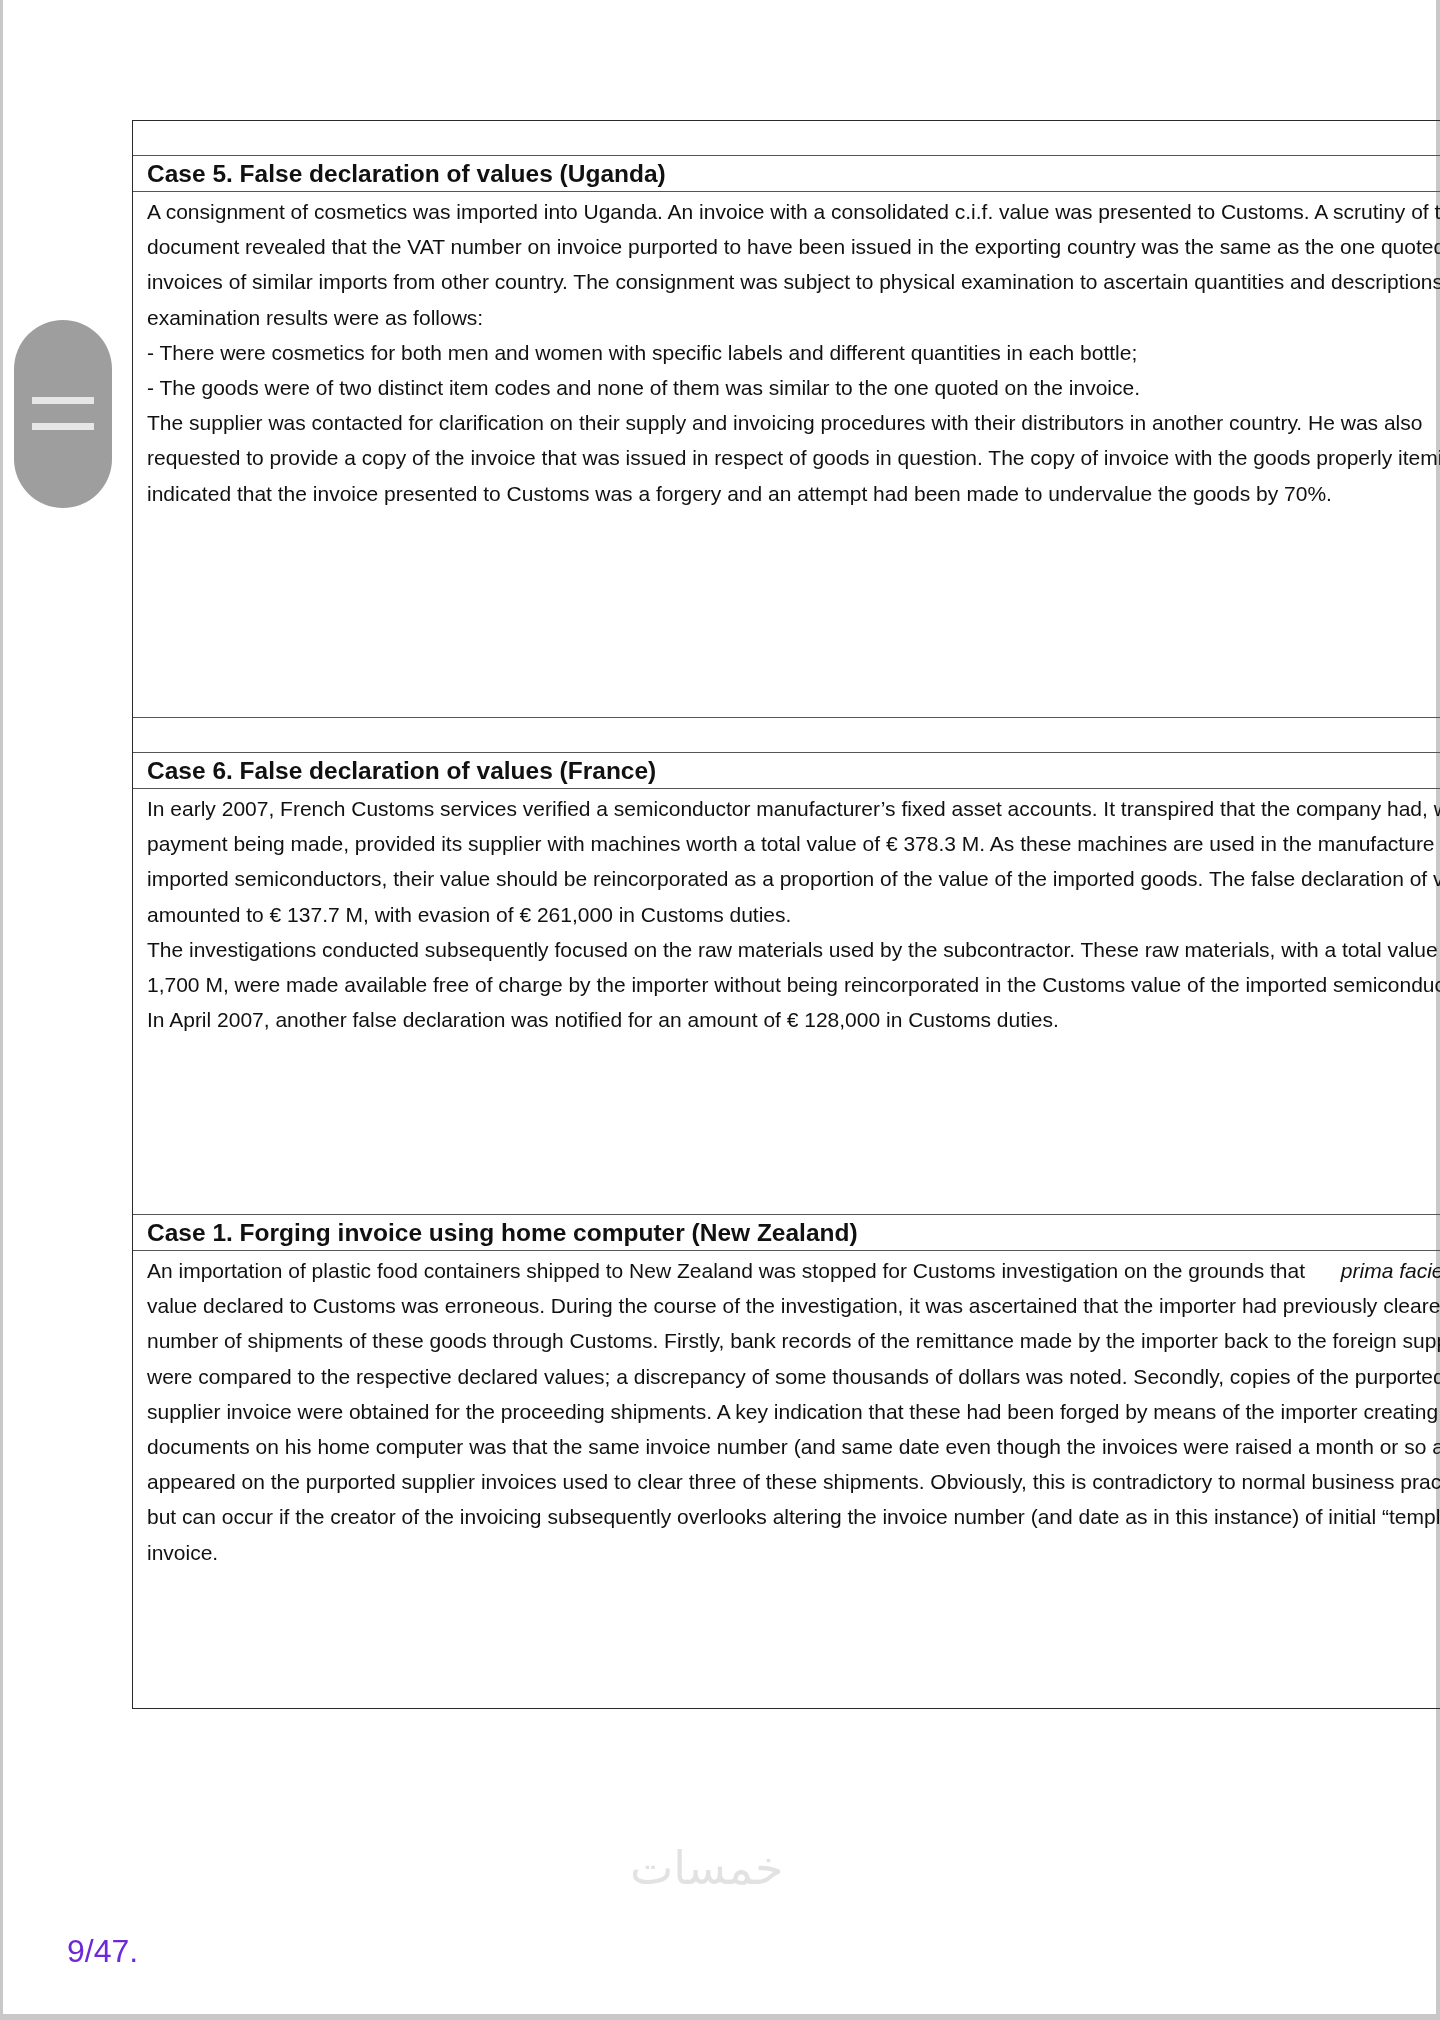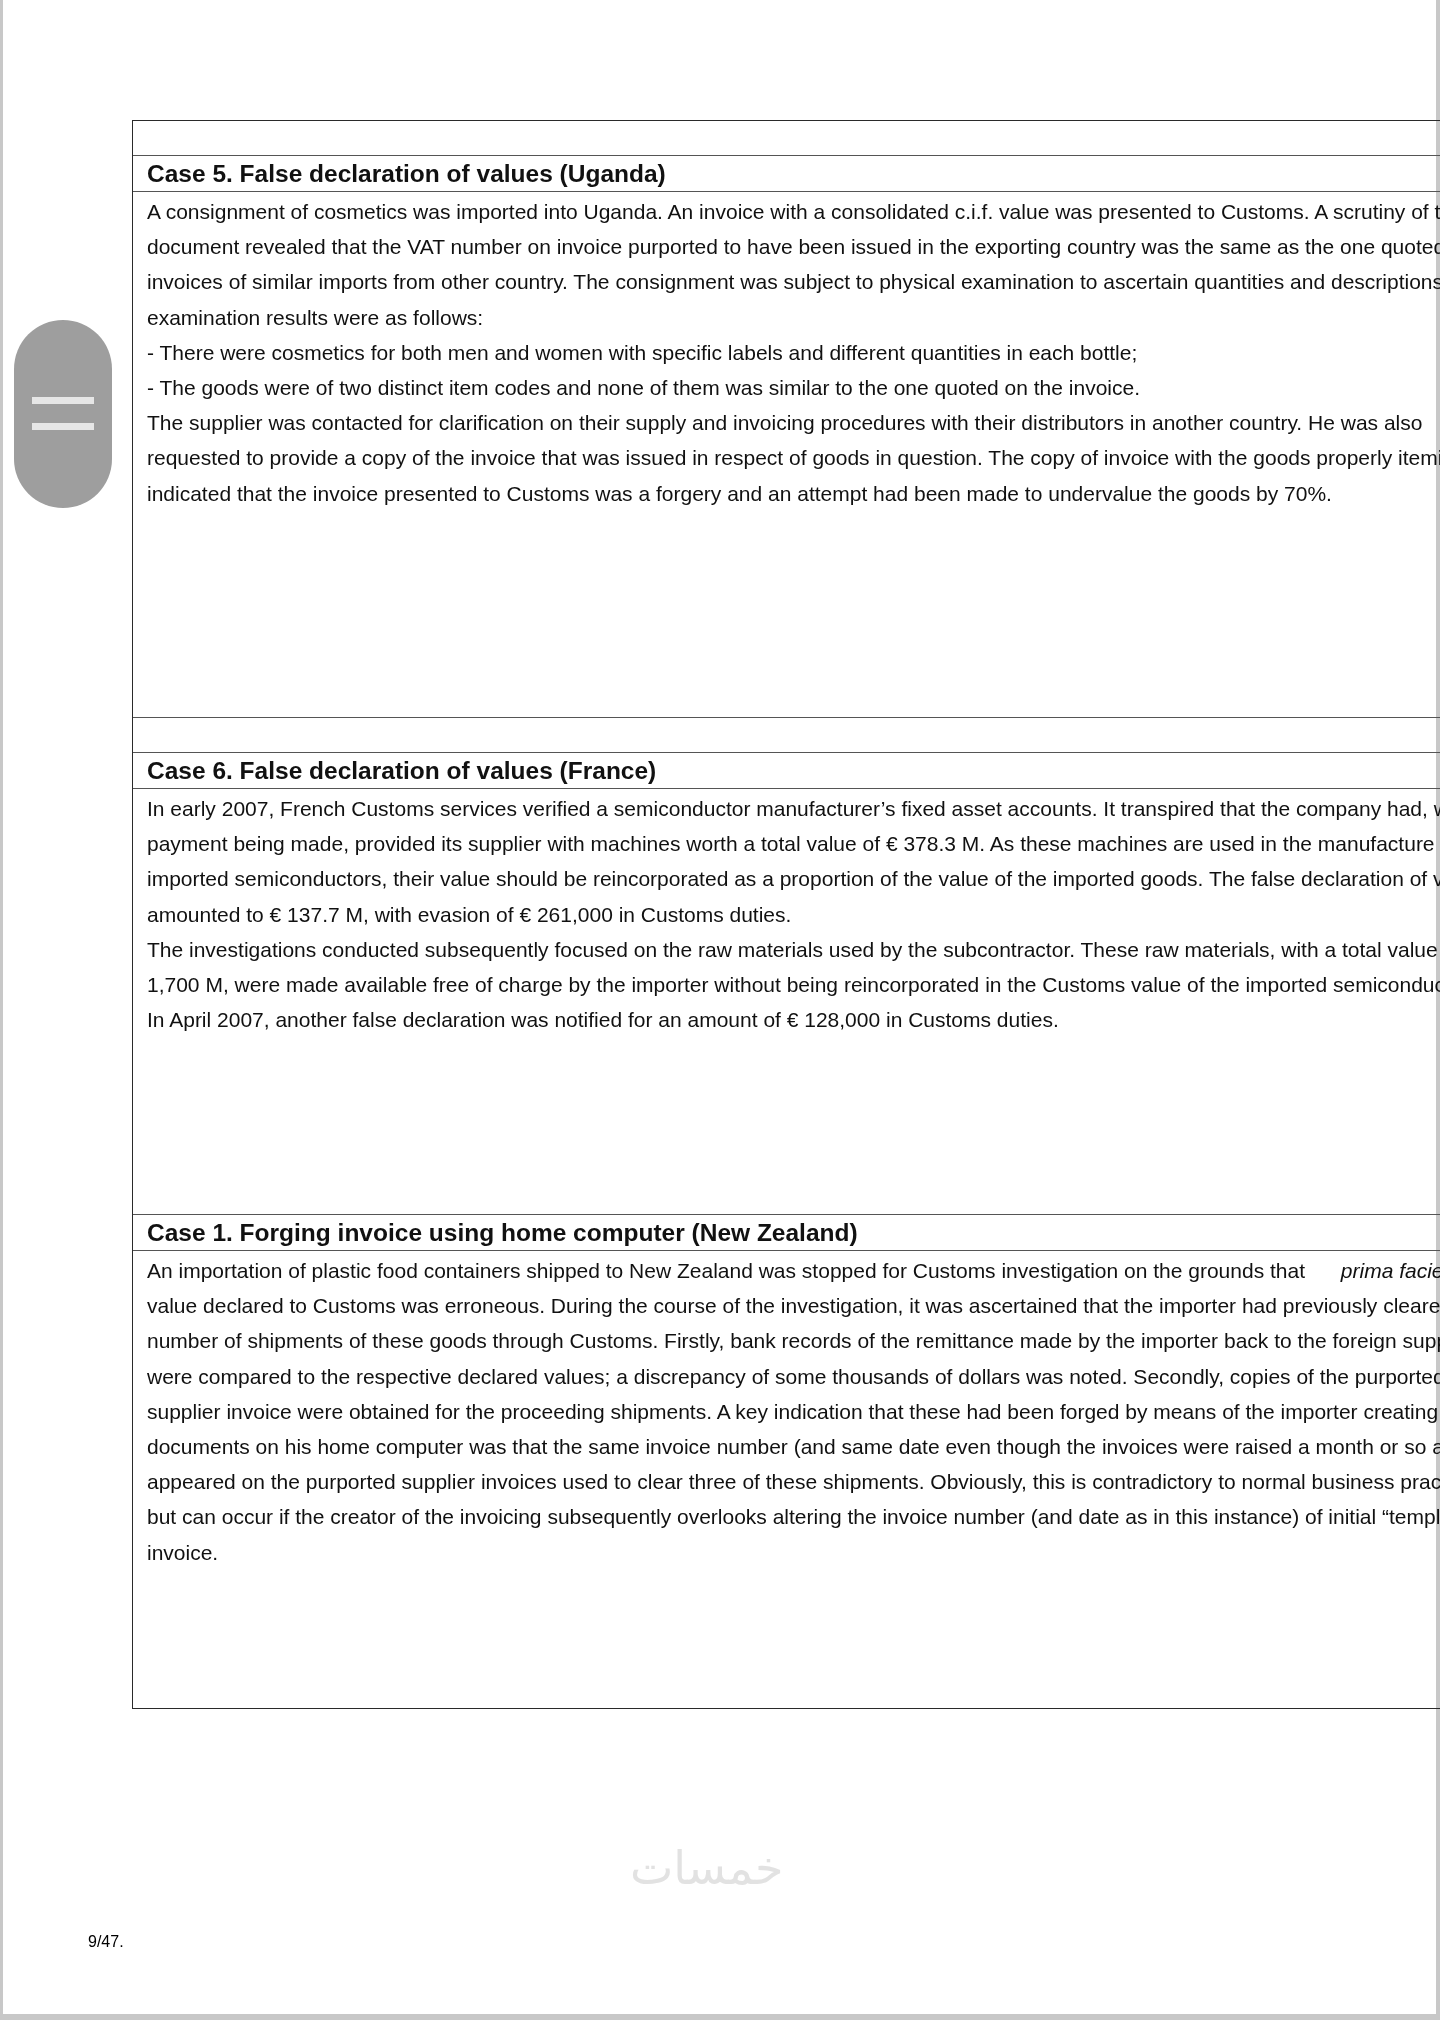--- a/index.html
+++ b/index.html
@@ -35,21 +35,21 @@
     position: absolute; left: 14px; top: 320px; width: 98px; height: 188px;
     background: #9e9e9e; border-radius: 49px; cursor: grab;
   }
   .side-handle .bar {
     position: absolute; left: 18px; width: 62px; height: 7px; background: #e6e6e6;
   }
   .side-handle .b1 { top: 77px; }
   .side-handle .b2 { top: 103px; }
 
   .page-number {
-    position: absolute; left: 88px; top: 1933px; font-size: 16px; color: #000000;
+    position: absolute; left: 67px; top: 1933px; font-size: 32px; color: #6d28d9;
   }
   .watermark {
     position: absolute; left: 630px; top: 1841px; font-size: 46px; color: #e2e2e2;
     font-family: "DejaVu Sans", sans-serif; letter-spacing: 2px;
   }
 </style>
 </head>
 <body>
 
 <div class="frame-left"></div>

